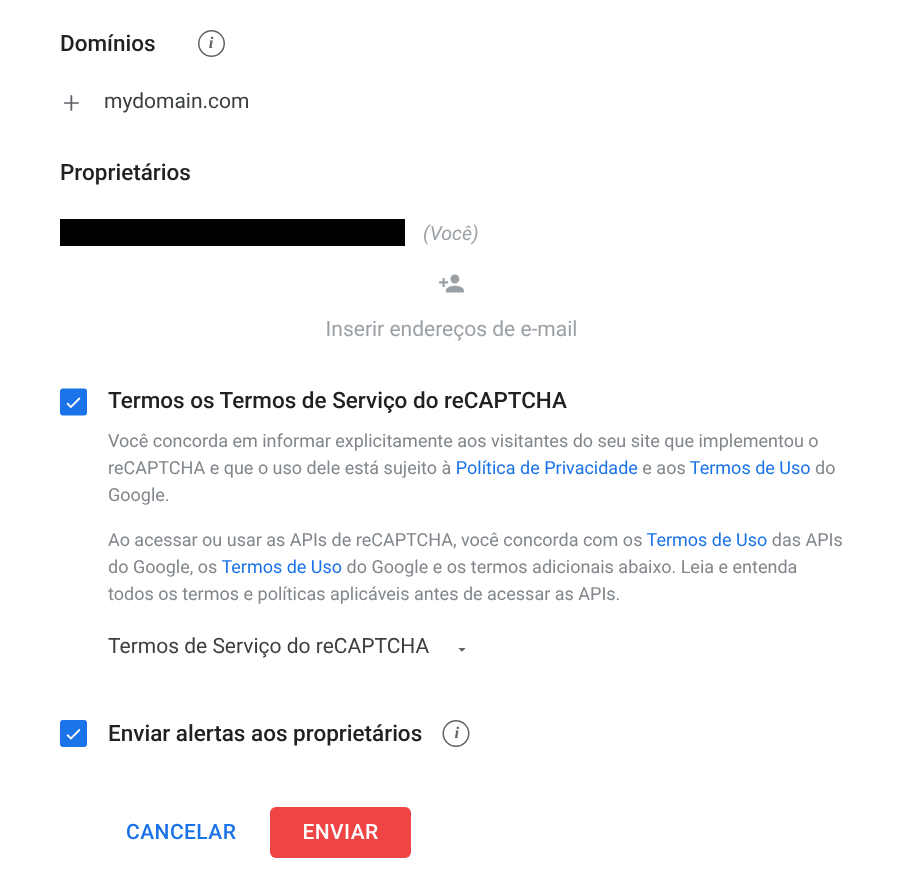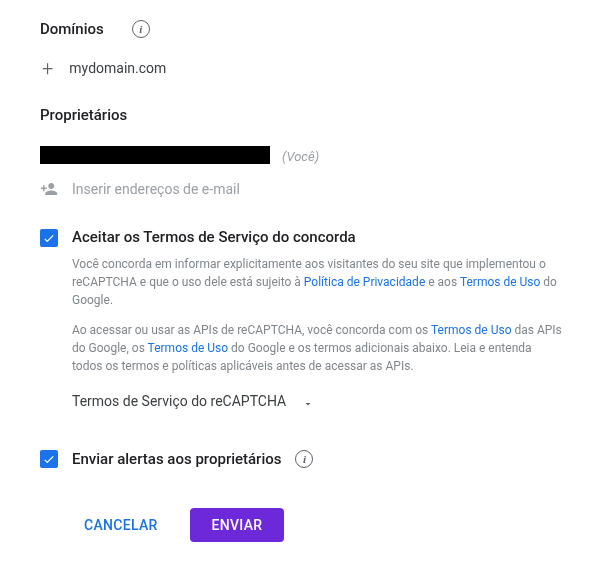--- a/index.html
+++ b/index.html
@@ -61,20 +61,21 @@
       color: #9aa0a6;
       font-style: italic;
       font-size: 13px;
     }
     .add-owner-row {
       display: flex;
       align-items: center;
       gap: 14px;
       padding: 6px 0 20px 0;
       color: #9aa0a6;
+      flex-direction: column;
     }
     .person-add-icon {
       width: 18px; height: 18px;
       display: inline-block;
     }
     .checkbox-row {
       display: flex;
       align-items: flex-start;
       gap: 14px;
       margin: 10px 0 8px 0;
@@ -122,39 +123,38 @@
     }
     .alerts-row {
       display: flex;
       align-items: center;
       gap: 14px;
       margin: 10px 0 40px 0;
     }
     .alerts-row .checkbox-label { flex: 0 0 auto; }
     .actions {
       display: flex;
-      gap: 10px;
       padding-left: 22px;
     }
     .btn {
       font-family: inherit;
       font-size: 14px;
       font-weight: 500;
       padding: 9px 22px;
       border: none;
       border-radius: 4px;
       cursor: pointer;
       letter-spacing: 0.3px;
     }
     .btn-text {
       background: transparent;
       color: #1a73e8;
     }
     .btn-primary {
-      background: #6d28d9;
+      background: #ef4444;
       color: #fff;
     }
   </style>
 </head>
 <body>
 
 <div class="section-header">
   <span>Domínios</span>
   <span class="info-circle">i</span>
 </div>
@@ -180,21 +180,21 @@
     <span>Inserir endereços de e-mail</span>
   </div>
 </div>
 
 <div class="checkbox-row">
   <div class="checkbox">
     <svg viewBox="0 0 24 24">
         <path fill="#fff" d="M9 16.2l-3.5-3.5L4 14.2 9 19.2 20 8.2l-1.5-1.5z"></path>
       </svg>
   </div>
-  <span class="checkbox-label">Aceitar os Termos de Serviço do concorda</span>
+  <span class="checkbox-label">Termos os Termos de Serviço do reCAPTCHA</span>
 </div>
 
 <div class="terms-body">
   <p class="terms-para">
     <span>Você concorda em informar explicitamente aos visitantes do seu site que implementou o reCAPTCHA e que o uso dele está sujeito à </span><a href="#">Política de Privacidade</a><span> e aos </span><a href="#">Termos de Uso</a><span> do Google.</span>
   </p>
   <p class="terms-para">
     <span>Ao acessar ou usar as APIs de reCAPTCHA, você concorda com os </span><a href="#">Termos de Uso</a><span> das APIs do Google, os </span><a href="#">Termos de Uso</a><span> do Google e os termos adicionais abaixo. Leia e entenda todos os termos e políticas aplicáveis antes de acessar as APIs.</span>
   </p>
   <div class="expand-row">

